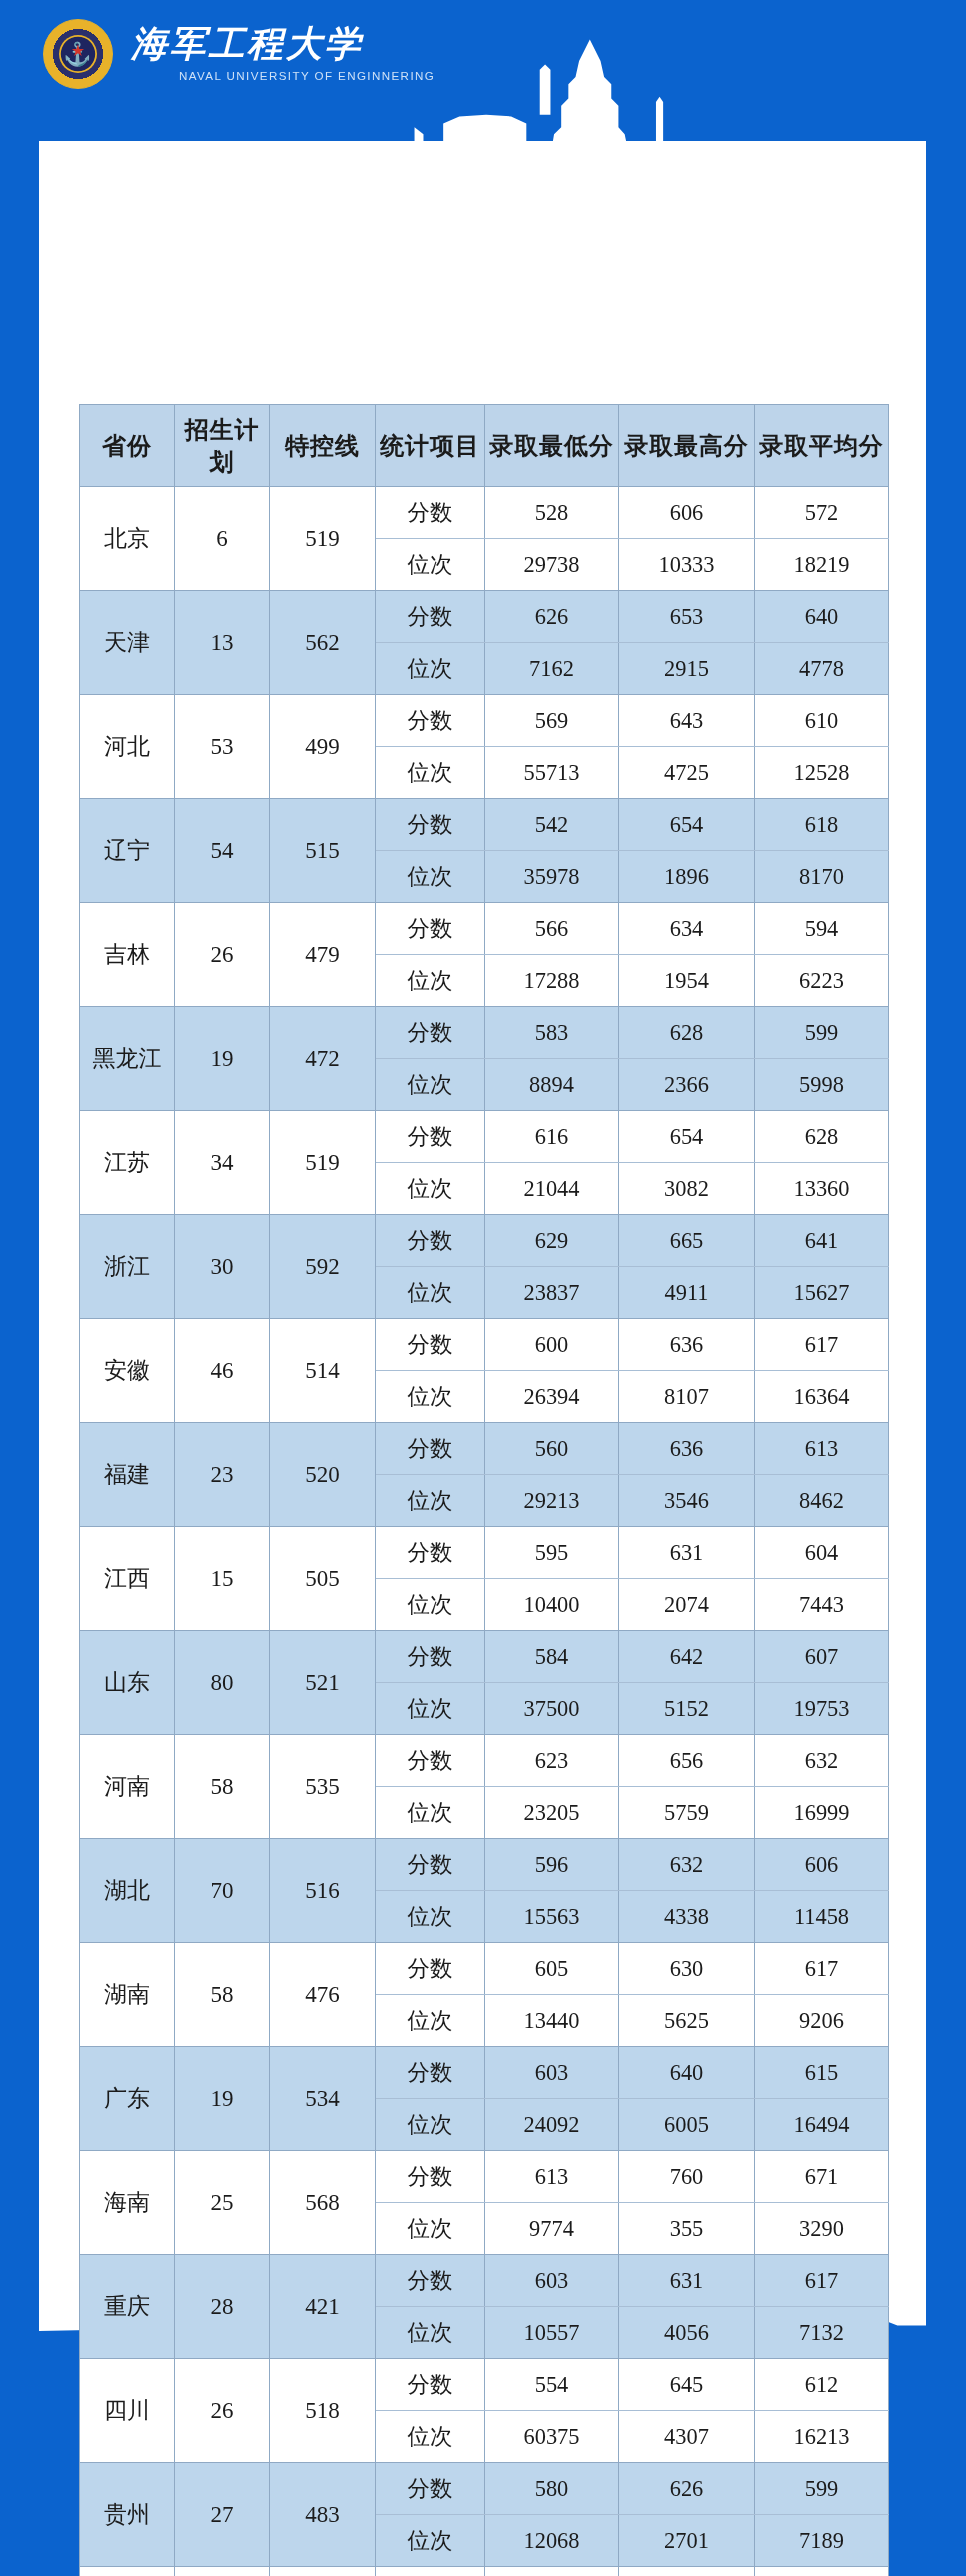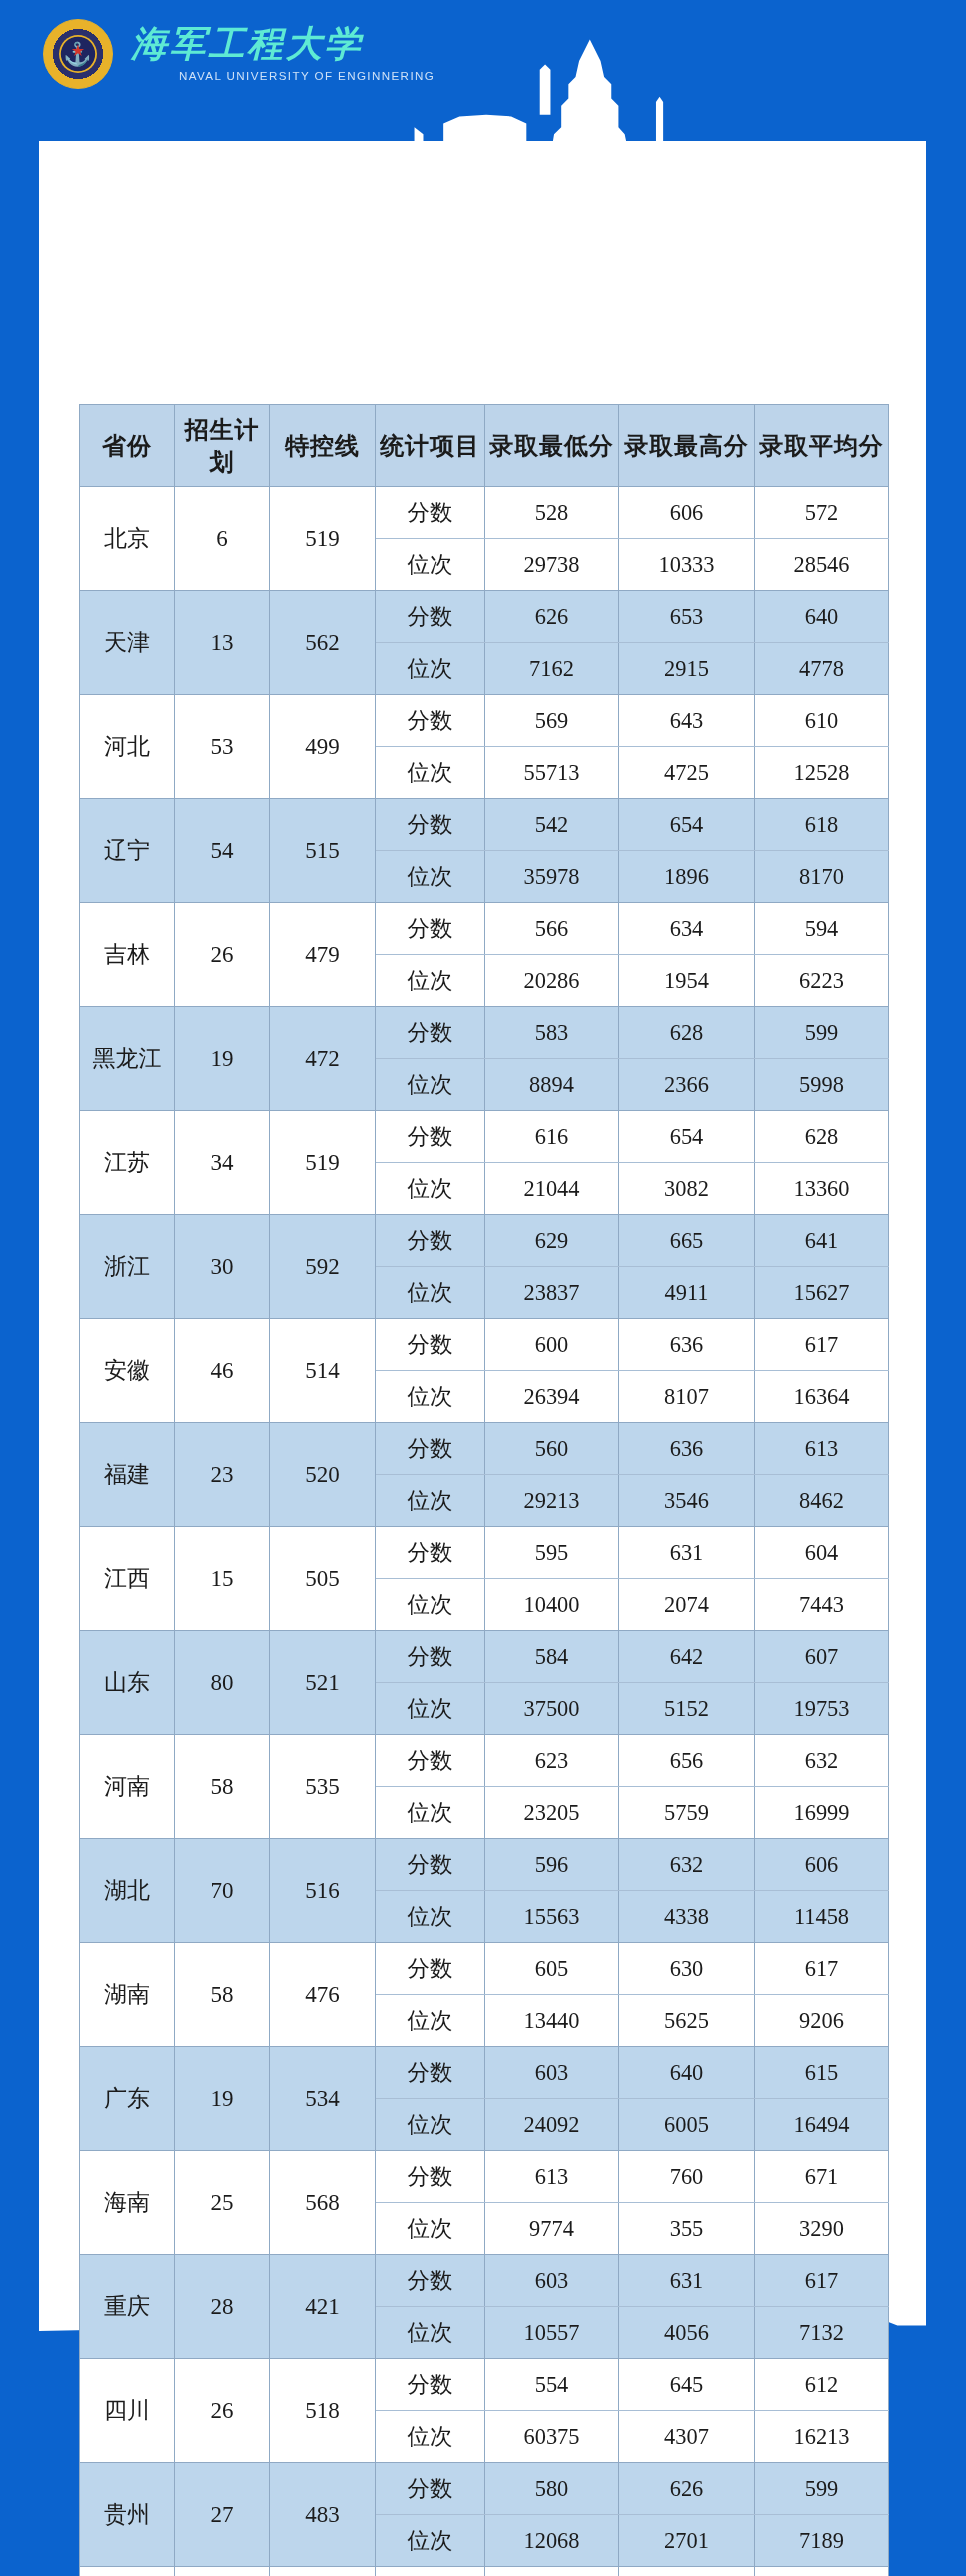--- a/index.html
+++ b/index.html
@@ -43,21 +43,21 @@
     transform: translate(-50%,-50%);
     color: #E8B22A; font-size: 23px; line-height: 1;
   }
   #crest-star {
     position: absolute; left: 50%; top: 46%;
     transform: translate(-50%,-50%);
     color: #D2342B; font-size: 16px; line-height: 1; z-index: 2;
   }
   #wordmark { margin-left: 18px; }
   #uni-name-cn {
-    color: #5eead4; font-size: 36px; line-height: 1;
+    color: #ffffff; font-size: 36px; line-height: 1;
     font-family: "Liberation Serif", serif;
     font-style: italic; font-weight: bold;
     letter-spacing: 2.7px;
     white-space: nowrap;
   }
   #uni-name-en {
     color: #CFE2F8; font-size: 11.6px; line-height: 1;
     margin-top: 8px; letter-spacing: 1.4px;
     font-family: "Liberation Sans", sans-serif;
     white-space: nowrap;
@@ -244,21 +244,21 @@
             <td class="line" rowspan="2">519</td>
             <td class="item">分数</td>
             <td class="val">528</td>
             <td class="val">606</td>
             <td class="val">572</td>
           </tr>
           <tr class="band-a">
             <td class="item">位次</td>
             <td class="val">29738</td>
             <td class="val">10333</td>
-            <td class="val">28546</td>
+            <td class="val">18219</td>
           </tr>
           <tr class="band-b sub-top">
             <td class="prov" rowspan="2">天津</td>
             <td class="plan" rowspan="2">13</td>
             <td class="line" rowspan="2">562</td>
             <td class="item">分数</td>
             <td class="val">626</td>
             <td class="val">653</td>
             <td class="val">640</td>
           </tr>
@@ -302,21 +302,21 @@
             <td class="prov" rowspan="2">吉林</td>
             <td class="plan" rowspan="2">26</td>
             <td class="line" rowspan="2">479</td>
             <td class="item">分数</td>
             <td class="val">566</td>
             <td class="val">634</td>
             <td class="val">594</td>
           </tr>
           <tr class="band-a">
             <td class="item">位次</td>
-            <td class="val">20286</td>
+            <td class="val">17288</td>
             <td class="val">1954</td>
             <td class="val">6223</td>
           </tr>
           <tr class="band-b sub-top">
             <td class="prov" rowspan="2">黑龙江</td>
             <td class="plan" rowspan="2">19</td>
             <td class="line" rowspan="2">472</td>
             <td class="item">分数</td>
             <td class="val">583</td>
             <td class="val">628</td>

